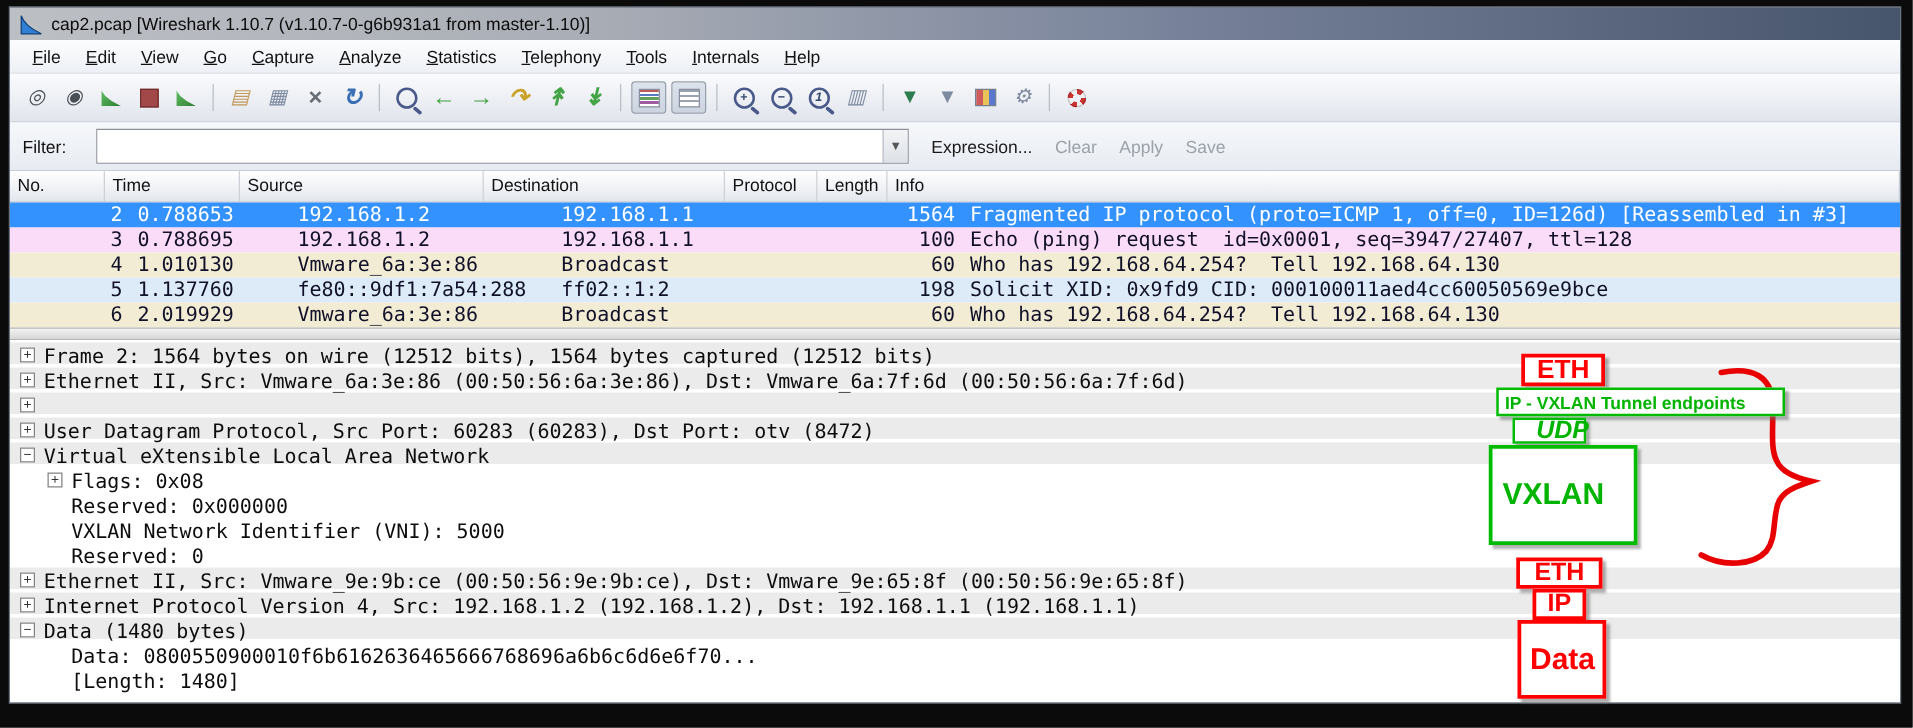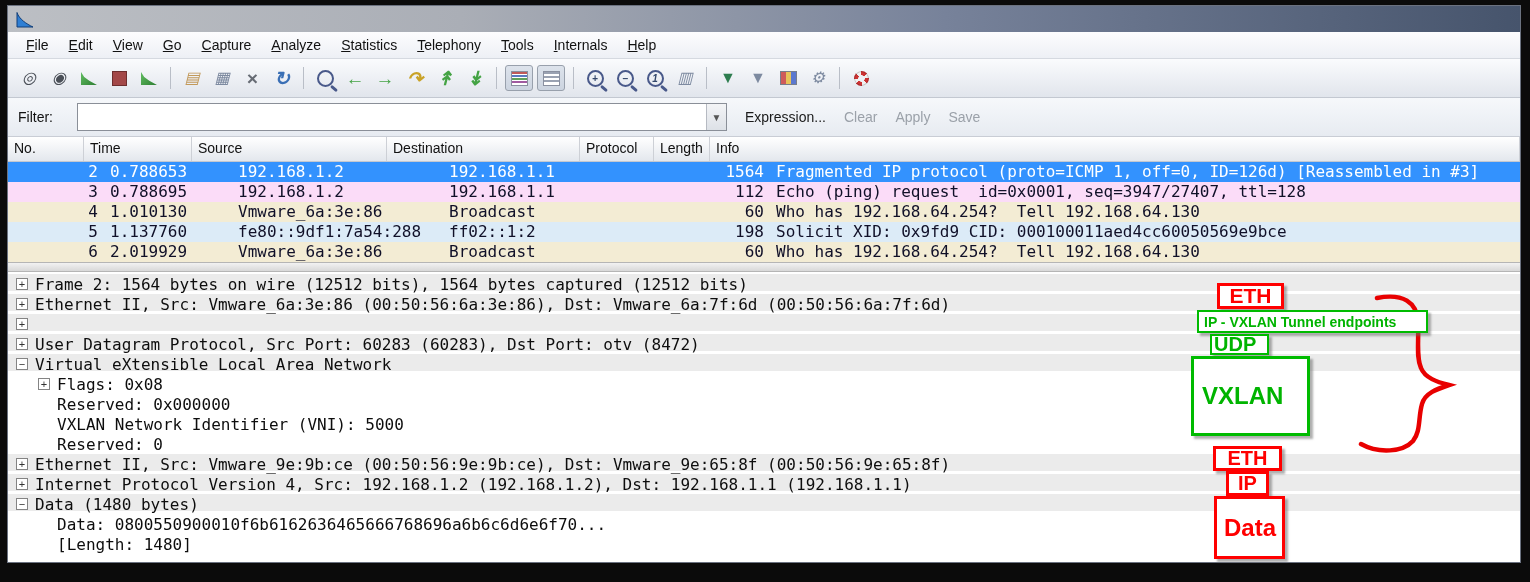--- a/index.html
+++ b/index.html
@@ -89,39 +89,40 @@
        font-size:11px;line-height:11px;text-align:center;margin-right:7px;box-sizing:border-box;
        font-family:"Liberation Sans",sans-serif;}
   .exp.noexp{visibility:hidden;}
   
   .ann{position:absolute;background:#ffffff;font-family:"Liberation Sans",sans-serif;font-weight:bold;
        display:flex;align-items:center;box-sizing:border-box;box-shadow:3px 3px 2px rgba(110,110,110,.55);z-index:5;}
   .ann-red{border:3px solid #ff0000;color:#ff0000;}
   .ann-green{border:3px solid #00bb00;color:#00b400;}
   .ann-eth1{left:1217px;top:283px;width:67px;height:26px;font-size:21px;justify-content:center;}
   .ann-endpoints{left:1197px;top:310px;width:231px;height:23px;font-size:14px;padding-left:5px;border-width:2px;}
-  .ann-udp{left:1210px;top:334px;width:59px;height:21px;font-size:20px;padding-left:2px;border-width:2px;}
+  .ann-udp{left:1210px;top:334px;width:59px;height:21px;font-size:20px;padding-left:17px;border-width:2px;font-style:italic;}
   .ann-vxlan{left:1191px;top:356px;width:119px;height:80px;font-size:24px;padding-left:8px;}
   .ann-eth2{left:1213px;top:446px;width:69px;height:25px;font-size:20px;justify-content:center;}
   .ann-ip{left:1226px;top:471px;width:43px;height:25px;font-size:20px;justify-content:center;}
   .ann-data{left:1214px;top:496px;width:71px;height:63px;font-size:24px;padding-left:7px;}
   .brace{position:absolute;left:1355px;top:292px;z-index:4;}
 </style>
 </head>
 <body>
 
 <div class="stage">
   <div class="window">
 
     <div class="titlebar">
       <span class="fin-logo">
         <svg width="19" height="17" viewBox="0 0 19 17">
             <path d="M2 16 L2 1.5 C4 8 11.5 13 18 16 Z" fill="#2f7fd4" stroke="#123f78" stroke-width="1"></path>
           </svg>
       </span>
+      <span>cap2.pcap  [Wireshark 1.10.7  (v1.10.7-0-g6b931a1 from master-1.10)]</span>
     </div>
 
     <div class="menubar">
 
         <span class="menu-item">File</span>
 
         <span class="menu-item">Edit</span>
 
         <span class="menu-item">View</span>
 
@@ -283,21 +284,21 @@
           <span class="c c-len">1564</span>
           <span class="c c-info">Fragmented IP protocol (proto=ICMP 1, off=0, ID=126d) [Reassembled in #3]</span>
         </div>
 
         <div class="prow icmp">
           <span class="c c-no">3</span>
           <span class="c c-time">0.788695</span>
           <span class="c c-src">192.168.1.2</span>
           <span class="c c-dst">192.168.1.1</span>
           <span class="c c-proto">ICMP</span>
-          <span class="c c-len">112</span>
+          <span class="c c-len">100</span>
           <span class="c c-info">Echo (ping) request  id=0x0001, seq=3947/27407, ttl=128</span>
         </div>
 
         <div class="prow arp">
           <span class="c c-no">4</span>
           <span class="c c-time">1.010130</span>
           <span class="c c-src">Vmware_6a:3e:86</span>
           <span class="c c-dst">Broadcast</span>
           <span class="c c-proto">ARP</span>
           <span class="c c-len">60</span>

